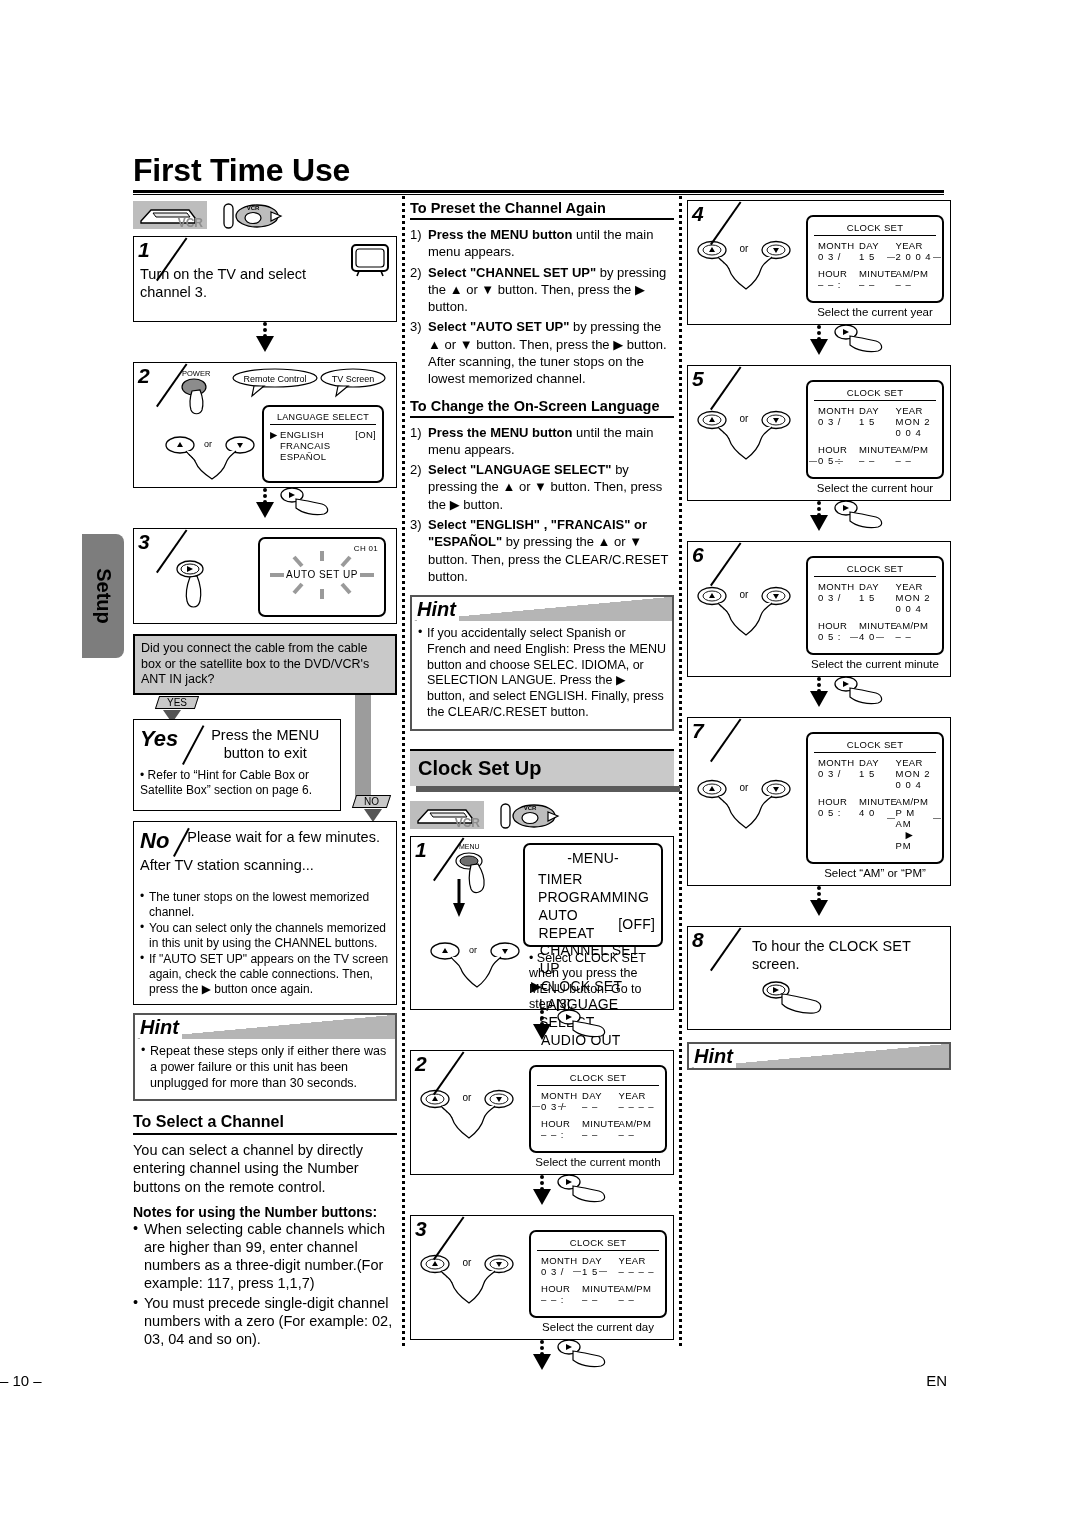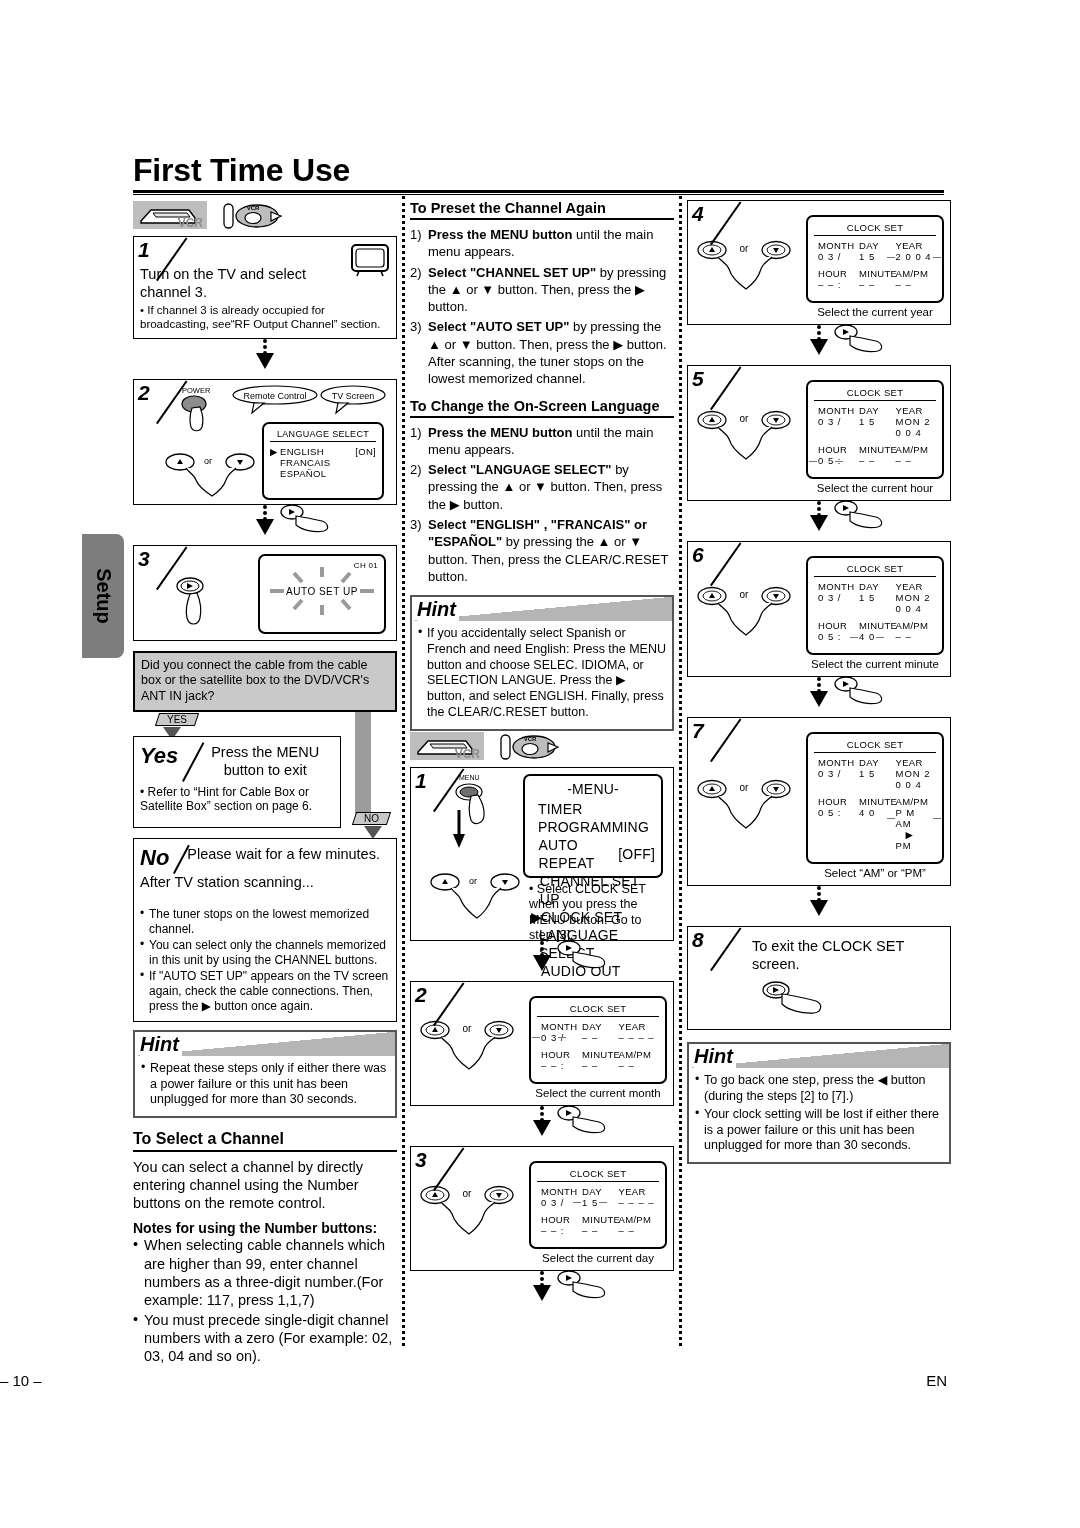--- a/index.html
+++ b/index.html
@@ -226,21 +226,20 @@
       <div style="display:flex; align-items:flex-start;">
         <div style="flex:1">
           <div class="bodytext" style="margin-top:22px">Turn on the TV and select channel 3.</div>
         </div>
         <svg class="tv-icon" viewBox="0 0 40 34">
           <rect x="2" y="2" width="36" height="26" rx="4" fill="#fff" stroke="#000" stroke-width="2"></rect>
           <rect x="6" y="6" width="28" height="18" rx="3" fill="#fff" stroke="#000" stroke-width="1.2"></rect>
           <path d="M9 28 L7 33 M31 28 L33 33" stroke="#000" stroke-width="1.6"></path>
         </svg>
       </div>
-      <div style="font-size:11.5px; line-height:1.2; margin-top:3px">• If channel 3 is already occupied for broadcasting, see“RF Output Channel” section.</div>
     </div>
 
     <div class="flow">
       <div class="dots"></div>
         <div class="arrow"></div>
     </div>
 
     <div class="step" style="min-height:126px">
       <div class="step-num">2</div>
       <div class="slash"></div>
@@ -437,20 +436,23 @@
         <div class="tri"></div>
         <div class="word">Hint</div>
       </div>
       <div class="hint-body">
         <ul id="hint2-list">
             <li>If you accidentally select Spanish or French and need English: Press the MENU button and choose SELEC. IDIOMA, or SELECTION LANGUE. Press the ▶ button, and select ENGLISH. Finally, press the CLEAR/C.RESET button.</li>
           </ul>
       </div>
     </div>
 
+    <div class="sec-head" style="margin-top:18px">
+      <span style="font-size:20px">Clock Set Up</span>
+    </div>
 
     <div class="dev-icons">
       <div class="vcr-chip">
         <svg width="74" height="28" viewBox="0 0 74 28" style="position:absolute;left:0;top:0">
           <path d="M8 20 L18 9 L56 9 L62 17 L62 22 L8 22 Z" fill="#fff" stroke="#000" stroke-width="1.4"></path>
           <path d="M20 12 L54 12 L57 16 L23 16 Z" fill="#e8e8e8" stroke="#000" stroke-width="1"></path>
         </svg>
         <div class="lbl" style="position:relative;z-index:2">VCR</div>
       </div>
       <div class="dvd-chip">
@@ -901,40 +903,34 @@
       </div>
 
     <div class="flow">
       <div class="dots"></div>
         <div class="arrow"></div>
     </div>
 
     <div class="step" style="min-height:90px">
       <div class="step-num">8</div>
       <div class="slash"></div>
-      <div class="bodytext" style="margin-left:58px; margin-top:4px">To exit the CLOCK SET screen.</div>
+      <div class="bodytext" style="margin-left:58px; margin-top:4px">To hour the CLOCK SET screen.</div>
       <div style="margin-left:66px; margin-top:6px">
         <svg width="70" height="40" viewBox="0 0 70 40">
           <ellipse cx="16" cy="11" rx="13" ry="8" fill="#fff" stroke="#000" stroke-width="1.3"></ellipse>
           <ellipse cx="16" cy="11" rx="9" ry="5" fill="#fff" stroke="#000" stroke-width="1"></ellipse>
           <path d="M13 8 l6 3 l-6 3 z" fill="#000"></path>
           <path d="M22 15 C32 16 44 19 56 22 C63 25 62 33 54 34 C42 35 28 31 22 25 Z" fill="#fff" stroke="#000" stroke-width="1.2"></path>
         </svg>
       </div>
     </div>
 
     <div class="hint" style="margin-top:12px">
       <div class="hint-bar">
         <div class="tri"></div>
         <div class="word">Hint</div>
       </div>
-      <div class="hint-body">
-        <ul id="hint3-list">
-            <li>To go back one step, press the ◀ button (during the steps [2] to [7].)</li>
-            <li>Your clock setting will be lost if either there is a power failure or this unit has been unplugged for more than 30 seconds.</li>
-          </ul>
-      </div>
     </div>
   </div>
 
   <div class="footer-page">– 10 –</div>
   <div class="footer-en">EN</div>
 </div>
 
 </body></html>

